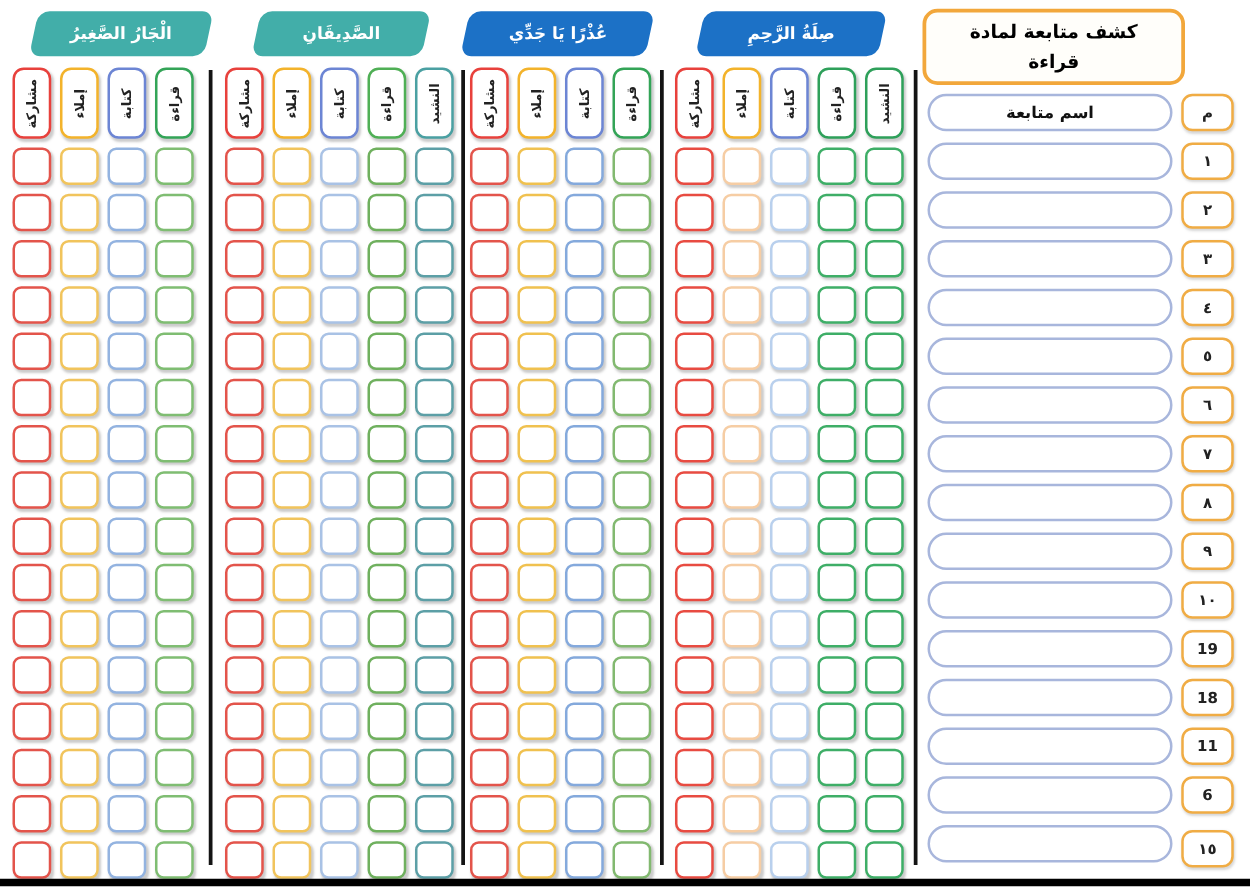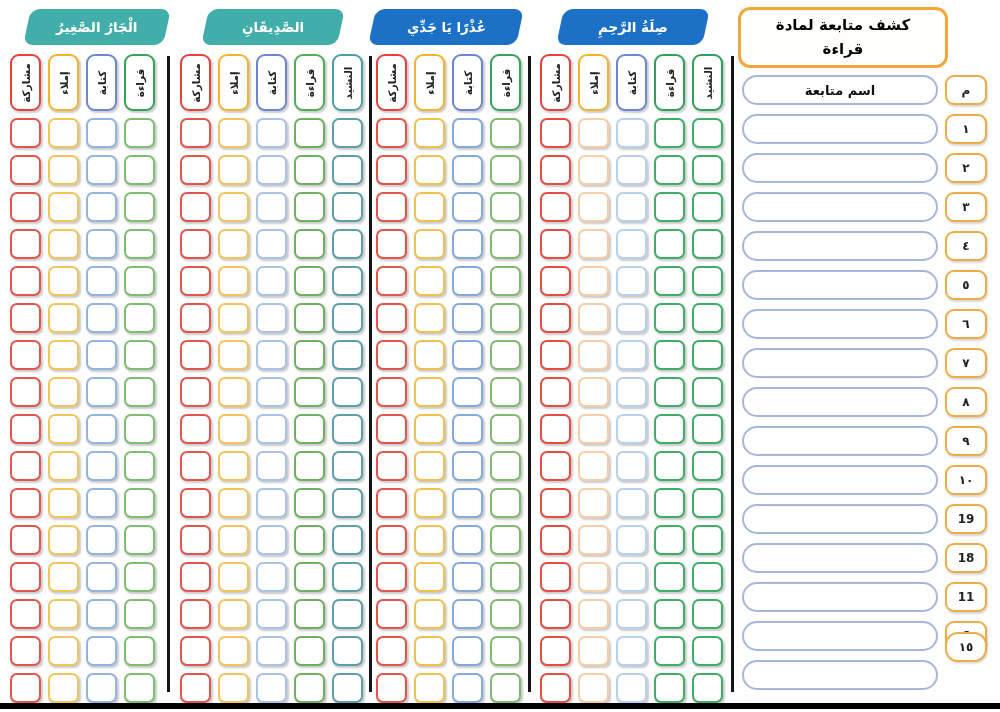--- a/index.html
+++ b/index.html
@@ -78,21 +78,21 @@
       <div class="num-box" style="top: 465px; border-color: rgb(240, 172, 68);">١٠</div>
       <div class="pill" style="top: 465px; border-color: rgb(168, 182, 220);"></div>
       <div class="num-box" style="top: 504px; border-color: rgb(240, 172, 68);">19</div>
       <div class="pill" style="top: 504px; border-color: rgb(168, 182, 220);"></div>
       <div class="num-box" style="top: 543px; border-color: rgb(240, 172, 68);">18</div>
       <div class="pill" style="top: 543px; border-color: rgb(168, 182, 220);"></div>
       <div class="num-box" style="top: 582px; border-color: rgb(240, 172, 68);">11</div>
       <div class="pill" style="top: 582px; border-color: rgb(168, 182, 220);"></div>
       <div class="num-box" style="top: 621px; border-color: rgb(240, 172, 68);">6</div>
       <div class="pill" style="top: 621px; border-color: rgb(168, 182, 220);"></div>
-      <div class="num-box" style="top: 632px; border-color: rgb(240, 172, 68); border-radius: 13px;">١٥</div>
+      <div class="num-box" style="top: 664px; border-color: rgb(240, 172, 68);">١٥</div>
       <div class="pill" style="top: 660px; border-color: rgb(168, 182, 220);"></div>
     </div>
 
   <div id="sections-root">
       <div class="section" style="left: 10px; width: 145px;">
         <div class="banner" style="left: 17px; top: 9px; width: 140px; background: rgb(66, 174, 169);">
           <span>الْجَارُ الصَّغِيرُ</span>
         </div>
         <div class="cols">
           <div class="col">

